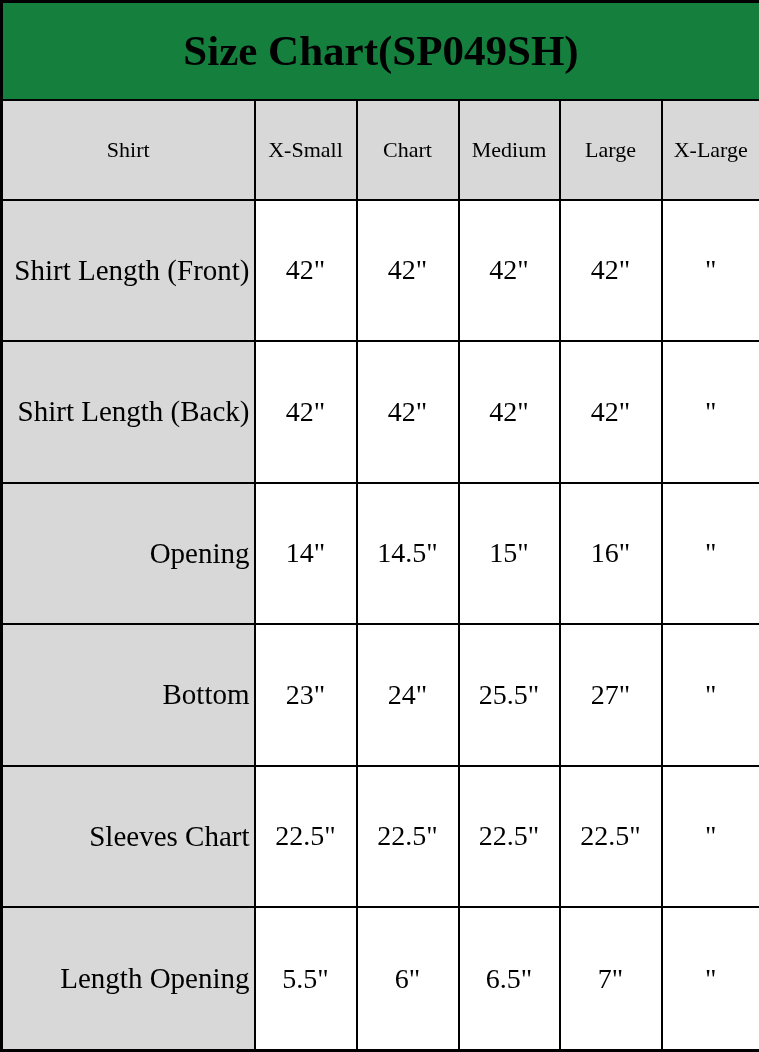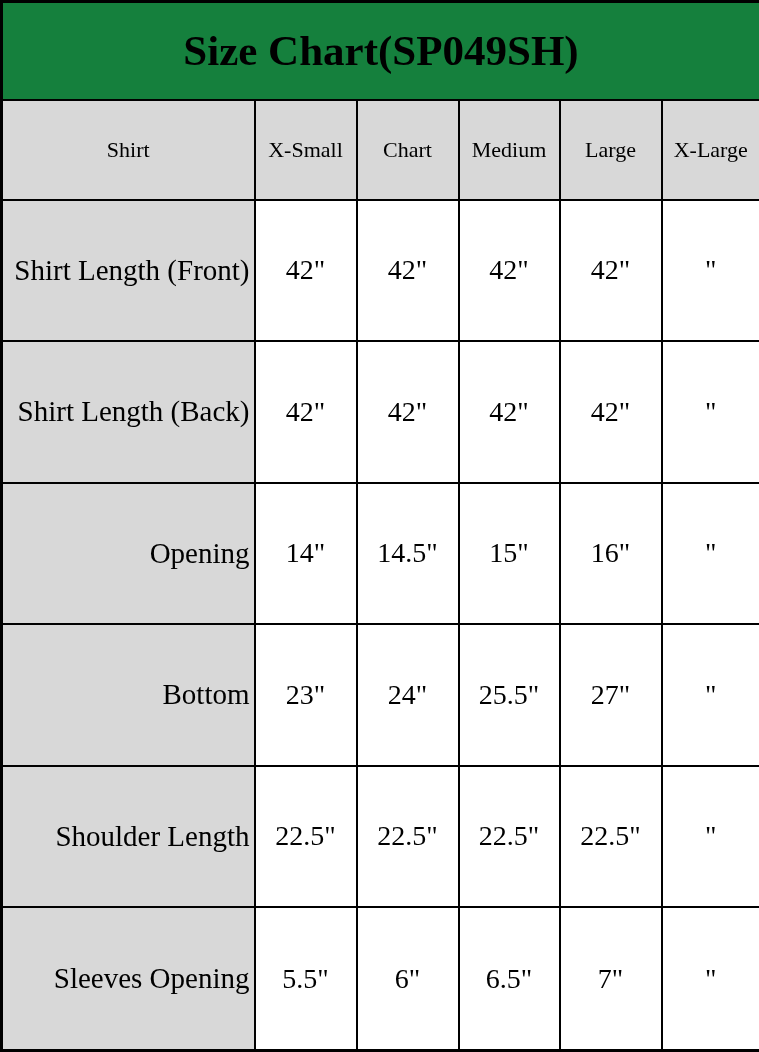--- a/index.html
+++ b/index.html
@@ -125,29 +125,29 @@
       </tr>
       <tr>
         <th class="row-label">Bottom</th>
         <td class="value">23"</td>
         <td class="value">24"</td>
         <td class="value">25.5"</td>
         <td class="value">27"</td>
         <td class="value">"</td>
       </tr>
       <tr>
-        <th class="row-label">Shoulder Length</th>
+        <th class="row-label">Sleeves Chart</th>
         <td class="value">22.5"</td>
         <td class="value">22.5"</td>
         <td class="value">22.5"</td>
         <td class="value">22.5"</td>
         <td class="value">"</td>
       </tr>
       <tr>
-        <th class="row-label">Sleeves Opening</th>
+        <th class="row-label">Length Opening</th>
         <td class="value">5.5"</td>
         <td class="value">6"</td>
         <td class="value">6.5"</td>
         <td class="value">7"</td>
         <td class="value">"</td>
       </tr>
     </tbody>
   </table>
 </div>
 

